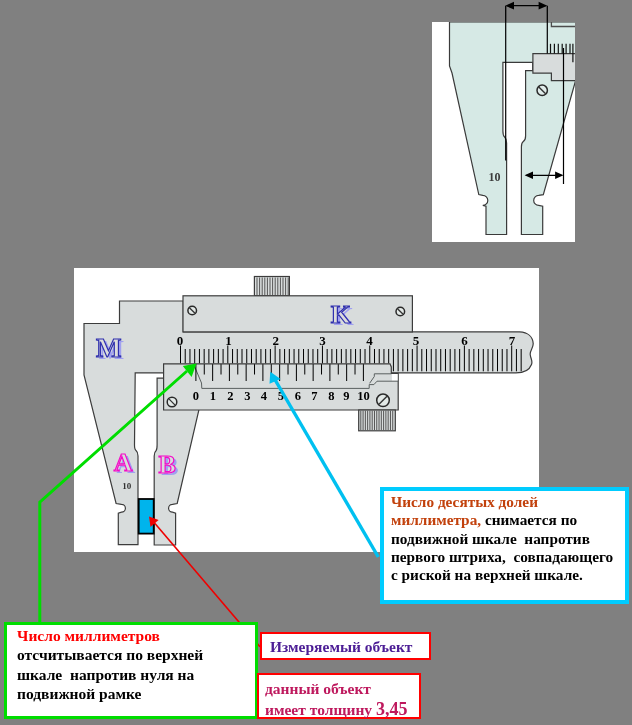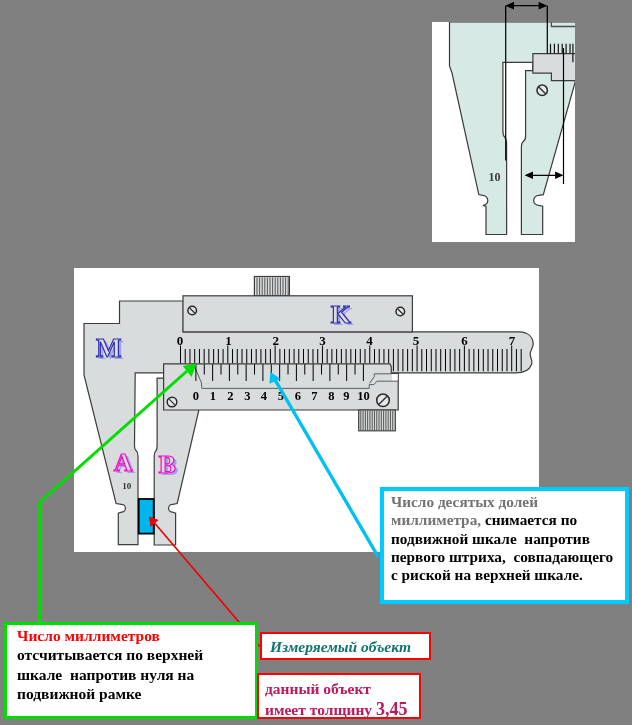--- a/index.html
+++ b/index.html
@@ -305,29 +305,29 @@
   <div class="t" style="position:absolute;left:10px;top:1px;font-size:15.5px;line-height:19.4px;color:#000;">
     <span style="color:#f00;">Число миллиметров</span><br>
     отсчитывается по верхней<br>
     шкале&nbsp; напротив нуля на<br>
     подвижной рамке
   </div>
 </div>
 
 <div class="box" style="left:380px;top:487px;width:249px;height:117px;border:4px solid #00ccff;">
   <div class="t" style="position:absolute;left:7px;top:2px;font-size:15.3px;line-height:18.3px;color:#000;">
-    <span style="color:#737373;">Число десятых долей<br>
+    <span style="color:#c2410c;">Число десятых долей<br>
     миллиметра,</span> снимается по<br>
     подвижной шкале&nbsp; напротив<br>
     первого штриха,&nbsp; совпадающего<br>
     с риской на верхней шкале.
   </div>
 </div>
 
 <div class="box" style="left:260px;top:632px;width:171px;height:28px;border:2px solid #f00;">
-  <div class="t" style="position:absolute;left:8px;top:4px;font-size:15.5px;color:#0f766e;font-style:italic;">Измеряемый объект</div>
+  <div class="t" style="position:absolute;left:8px;top:4px;font-size:15.5px;color:#4c1d95;">Измеряемый объект</div>
 </div>
 
 <div class="box" style="left:257px;top:673px;width:164px;height:46px;border:2px solid #f00;">
   <div class="t" style="position:absolute;left:6px;top:4px;font-size:15.5px;line-height:20px;color:#be185d;">
     данный объект<br>имеет толщину <span style="font-size:18px;text-align:center;">3,45</span>
   </div>
 </div>
 
 </body></html>

